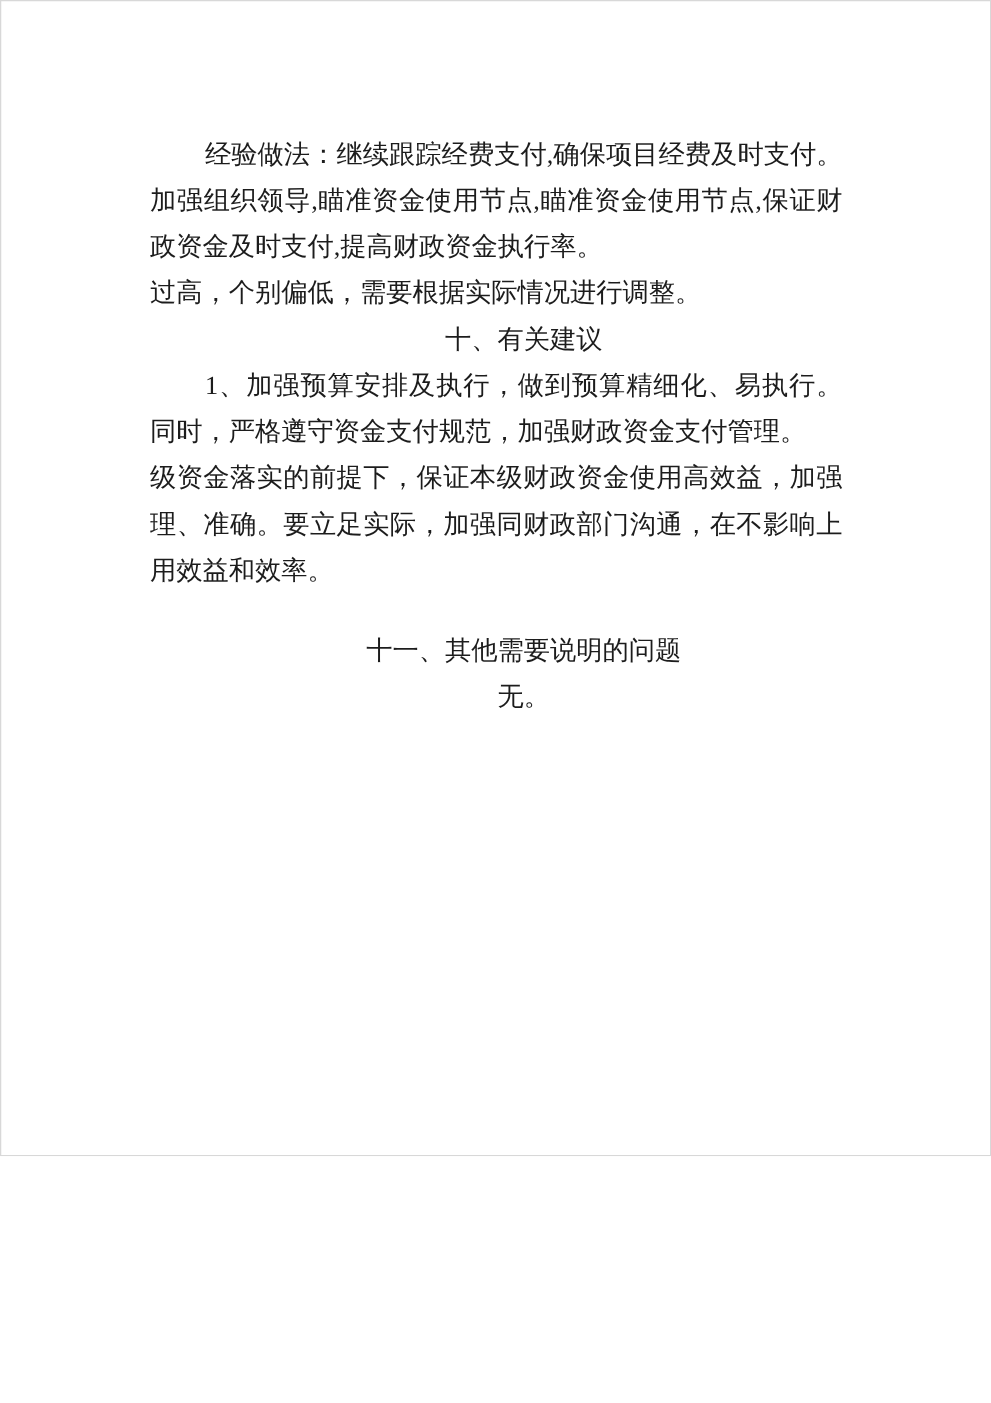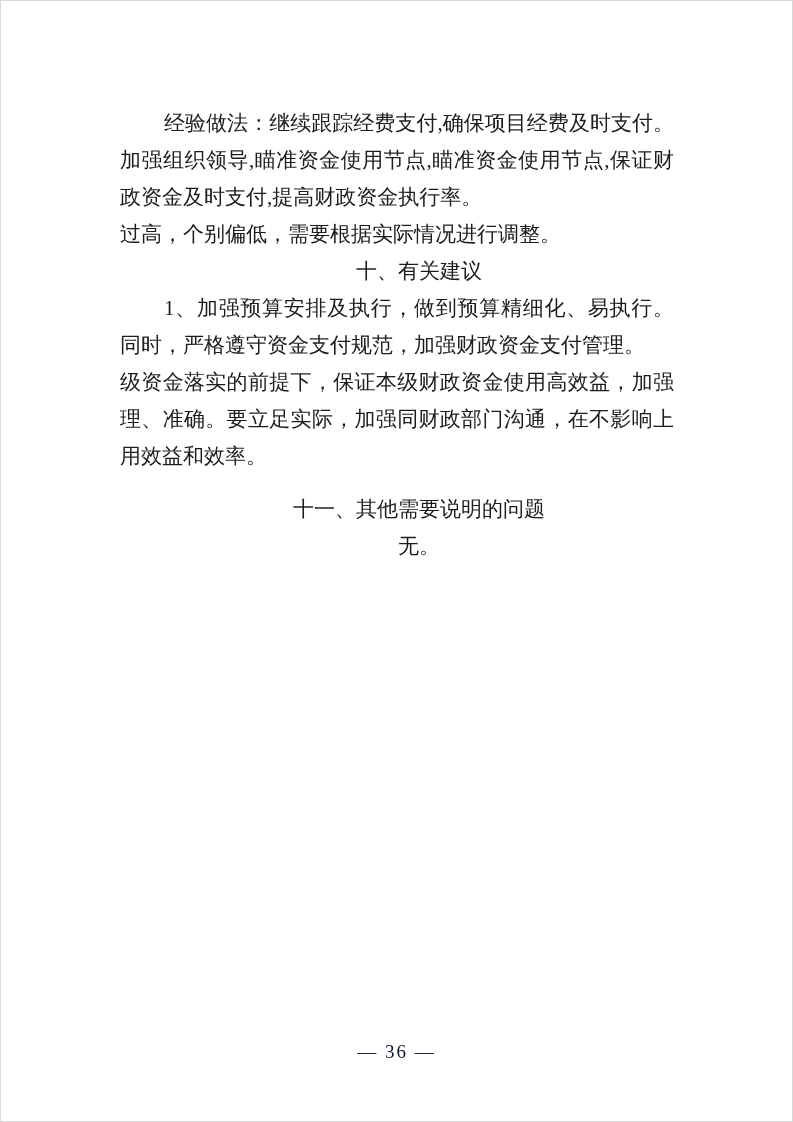--- a/index.html
+++ b/index.html
@@ -1,18 +1,18 @@
 <!DOCTYPE html>
 <html><head>
 <meta charset="utf-8">
 <style>
   html,body{margin:0;padding:0;background:#ffffff;}
   .page{
     position:relative;
-    width:793px;height:1122px;
+    width:793px;height:925px;
     box-sizing:border-box;
     background:#ffffff;
     border:1px solid #d8d8d8;
     overflow:hidden;
     font-family:"Liberation Serif","DejaVu Serif",serif;
     color:#1c1c1c;
   }
   .content{
     position:absolute;
     left:119px;top:104px;width:554px;
@@ -24,21 +24,21 @@
     letter-spacing:0;
     white-space:nowrap;
     color:#1c1c1c;
   }
   .line.indent{padding-left:44px;text-align:center;}
   .line.fill{
     text-align:justify;
     text-align-last:justify;
   }
   .line.gap-sm{margin-top:20px;}
-  .line.gap-md{margin-top:16px;font-family:Liberation Serif, serif;}
+  .line.gap-md{margin-top:27px;font-family:Liberation Serif, serif;}
   .footer{
     position:absolute;
     left:0;right:0;top:1040px;
     text-align:center;
     font-size:19px;
     letter-spacing:2px;
     color:#0f172a;
   }
 </style>
 </head>

